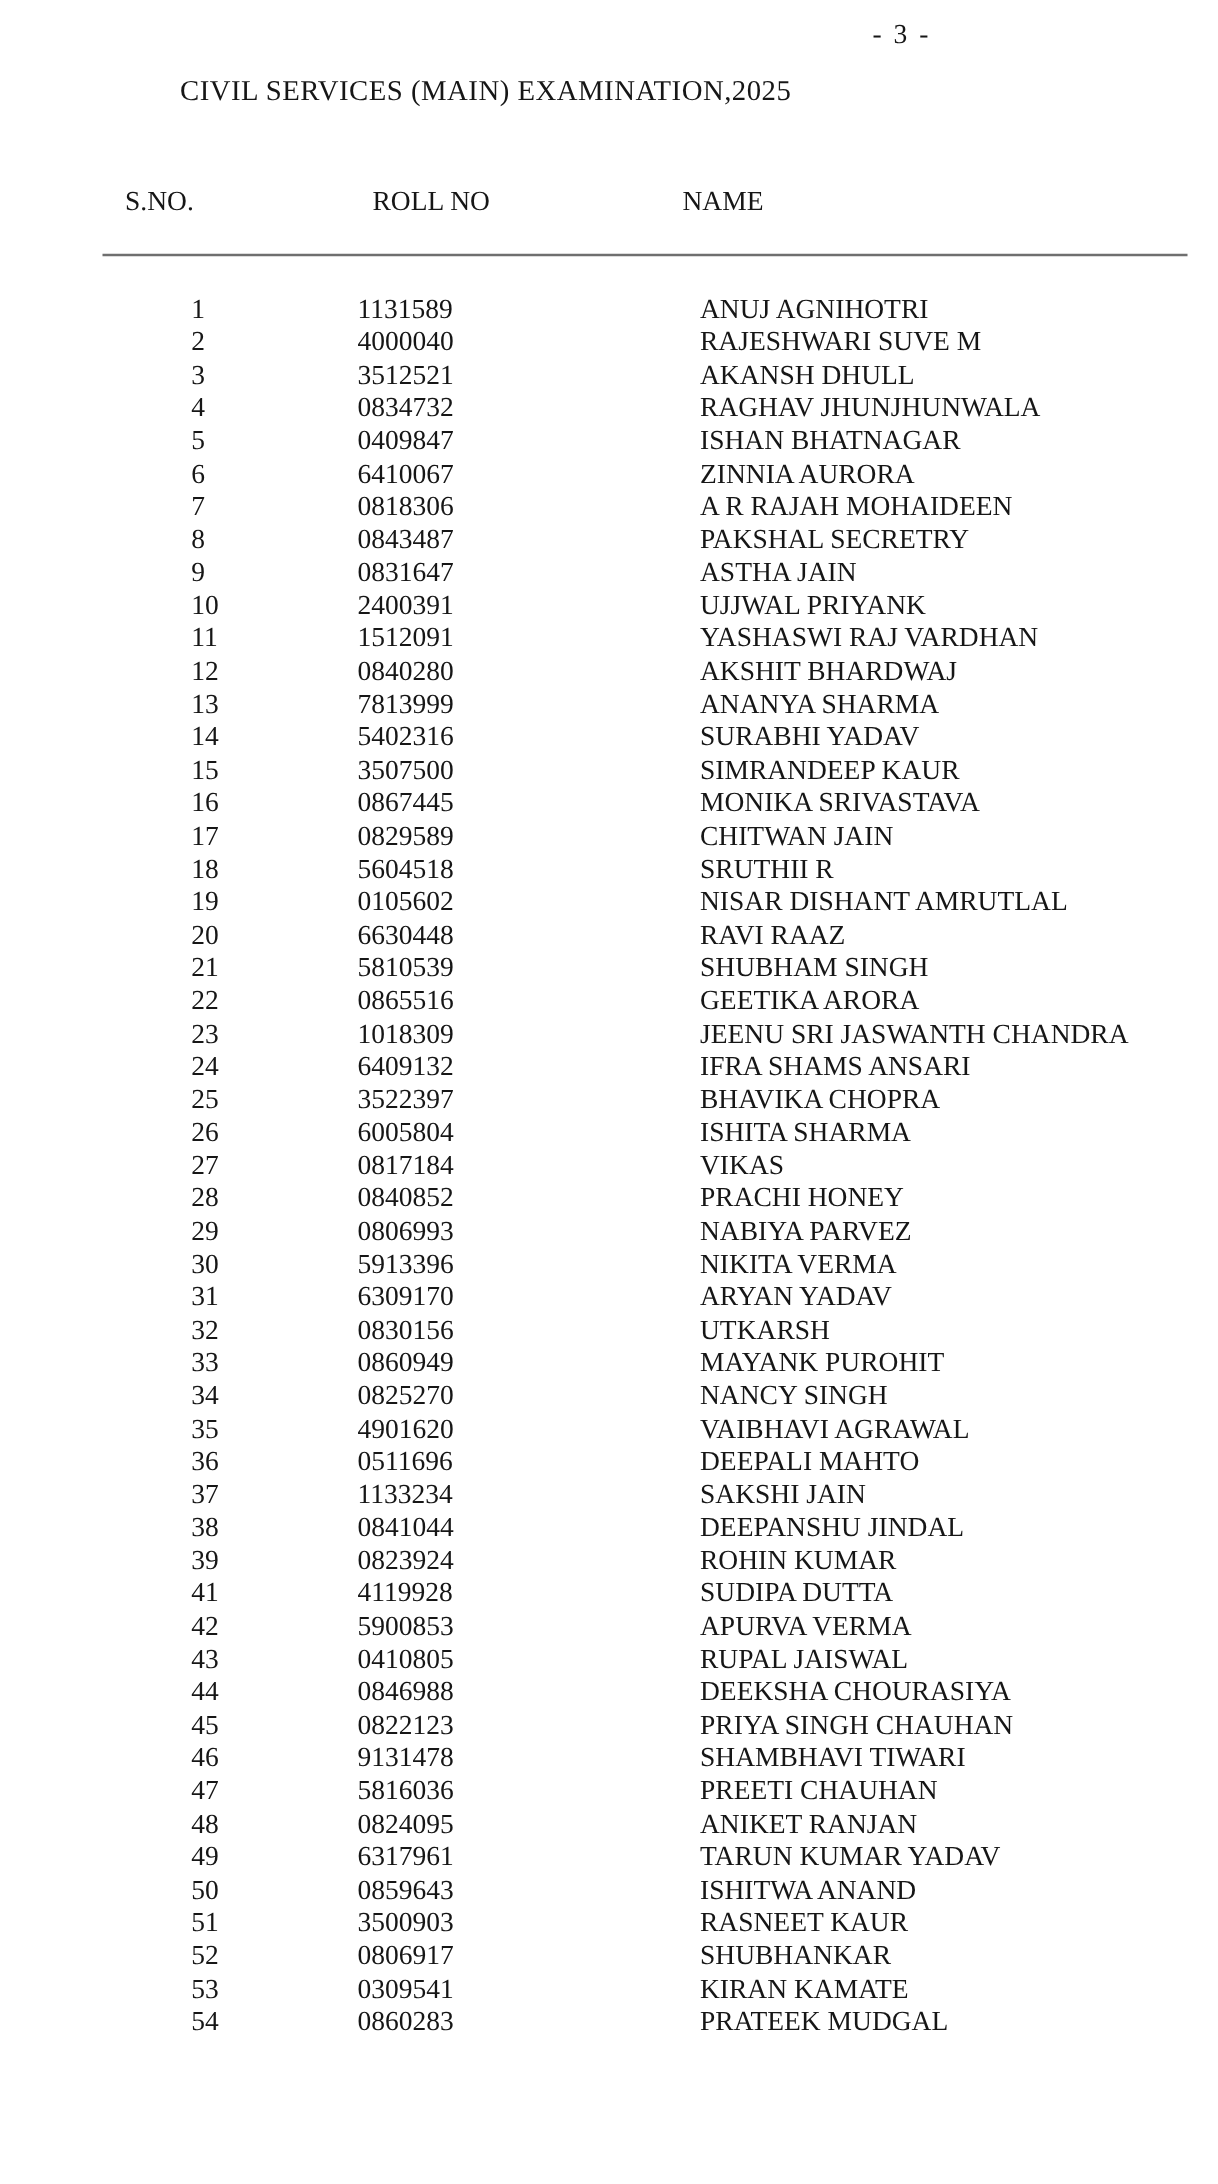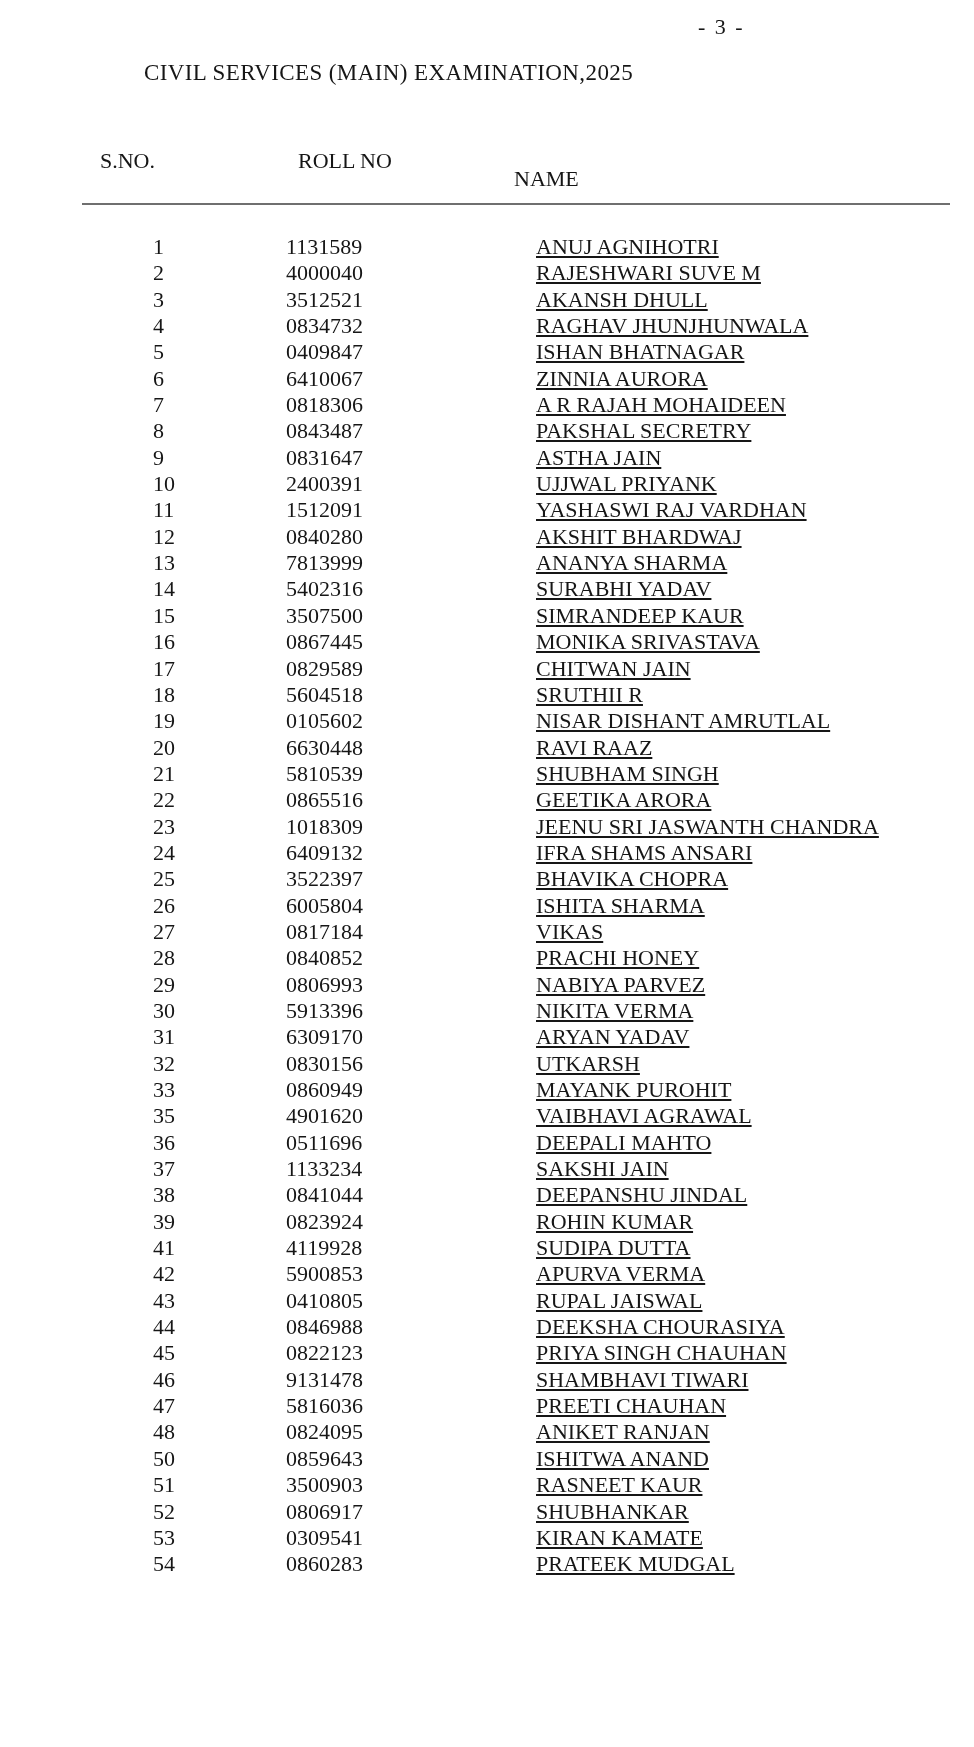--- a/index.html
+++ b/index.html
@@ -34,21 +34,21 @@
     text-align: right;
   }
   .col-header {
     position: absolute;
     top: 148px;
     font-size: 22px;
     white-space: nowrap;
   }
   .col-header.h-sno  { left: 100px; }
   .col-header.h-roll { left: 298px; }
-  .col-header.h-name { left: 514px; margin-top: 18px; }
+  .col-header.h-name { left: 546px; }
   .rule {
     position: absolute;
     top: 203px;
     left: 82px;
     width: 868px;
     height: 2px;
     background: #6f6f6f;
   }
   .rows {
     position: absolute;
@@ -59,21 +59,21 @@
   .row {
     position: relative;
     height: 26.35px;
     line-height: 26.35px;
     font-size: 22px;
     white-space: nowrap;
   }
   .cell { position: absolute; top: 0; }
   .c-sno  { left: 153px; }
   .c-roll { left: 286px; }
-  .c-name { left: 536px; text-decoration: underline; }
+  .c-name { left: 560px; }
 </style>
 </head>
 <body>
 
 <div class="sheet">
 
   <div class="page-num">- 3 -</div>
 
   <div class="doc-title">CIVIL SERVICES (MAIN) EXAMINATION,2025</div>
 
@@ -245,20 +245,25 @@
         <span class="cell c-sno">32</span>
         <span class="cell c-roll">0830156</span>
         <span class="cell c-name">UTKARSH</span>
       </div>
       <div class="row">
         <span class="cell c-sno">33</span>
         <span class="cell c-roll">0860949</span>
         <span class="cell c-name">MAYANK PUROHIT</span>
       </div>
       <div class="row">
+        <span class="cell c-sno">34</span>
+        <span class="cell c-roll">0825270</span>
+        <span class="cell c-name">NANCY SINGH</span>
+      </div>
+      <div class="row">
         <span class="cell c-sno">35</span>
         <span class="cell c-roll">4901620</span>
         <span class="cell c-name">VAIBHAVI AGRAWAL</span>
       </div>
       <div class="row">
         <span class="cell c-sno">36</span>
         <span class="cell c-roll">0511696</span>
         <span class="cell c-name">DEEPALI MAHTO</span>
       </div>
       <div class="row">
@@ -310,20 +315,25 @@
         <span class="cell c-sno">47</span>
         <span class="cell c-roll">5816036</span>
         <span class="cell c-name">PREETI CHAUHAN</span>
       </div>
       <div class="row">
         <span class="cell c-sno">48</span>
         <span class="cell c-roll">0824095</span>
         <span class="cell c-name">ANIKET RANJAN</span>
       </div>
       <div class="row">
+        <span class="cell c-sno">49</span>
+        <span class="cell c-roll">6317961</span>
+        <span class="cell c-name">TARUN KUMAR YADAV</span>
+      </div>
+      <div class="row">
         <span class="cell c-sno">50</span>
         <span class="cell c-roll">0859643</span>
         <span class="cell c-name">ISHITWA ANAND</span>
       </div>
       <div class="row">
         <span class="cell c-sno">51</span>
         <span class="cell c-roll">3500903</span>
         <span class="cell c-name">RASNEET KAUR</span>
       </div>
       <div class="row">

